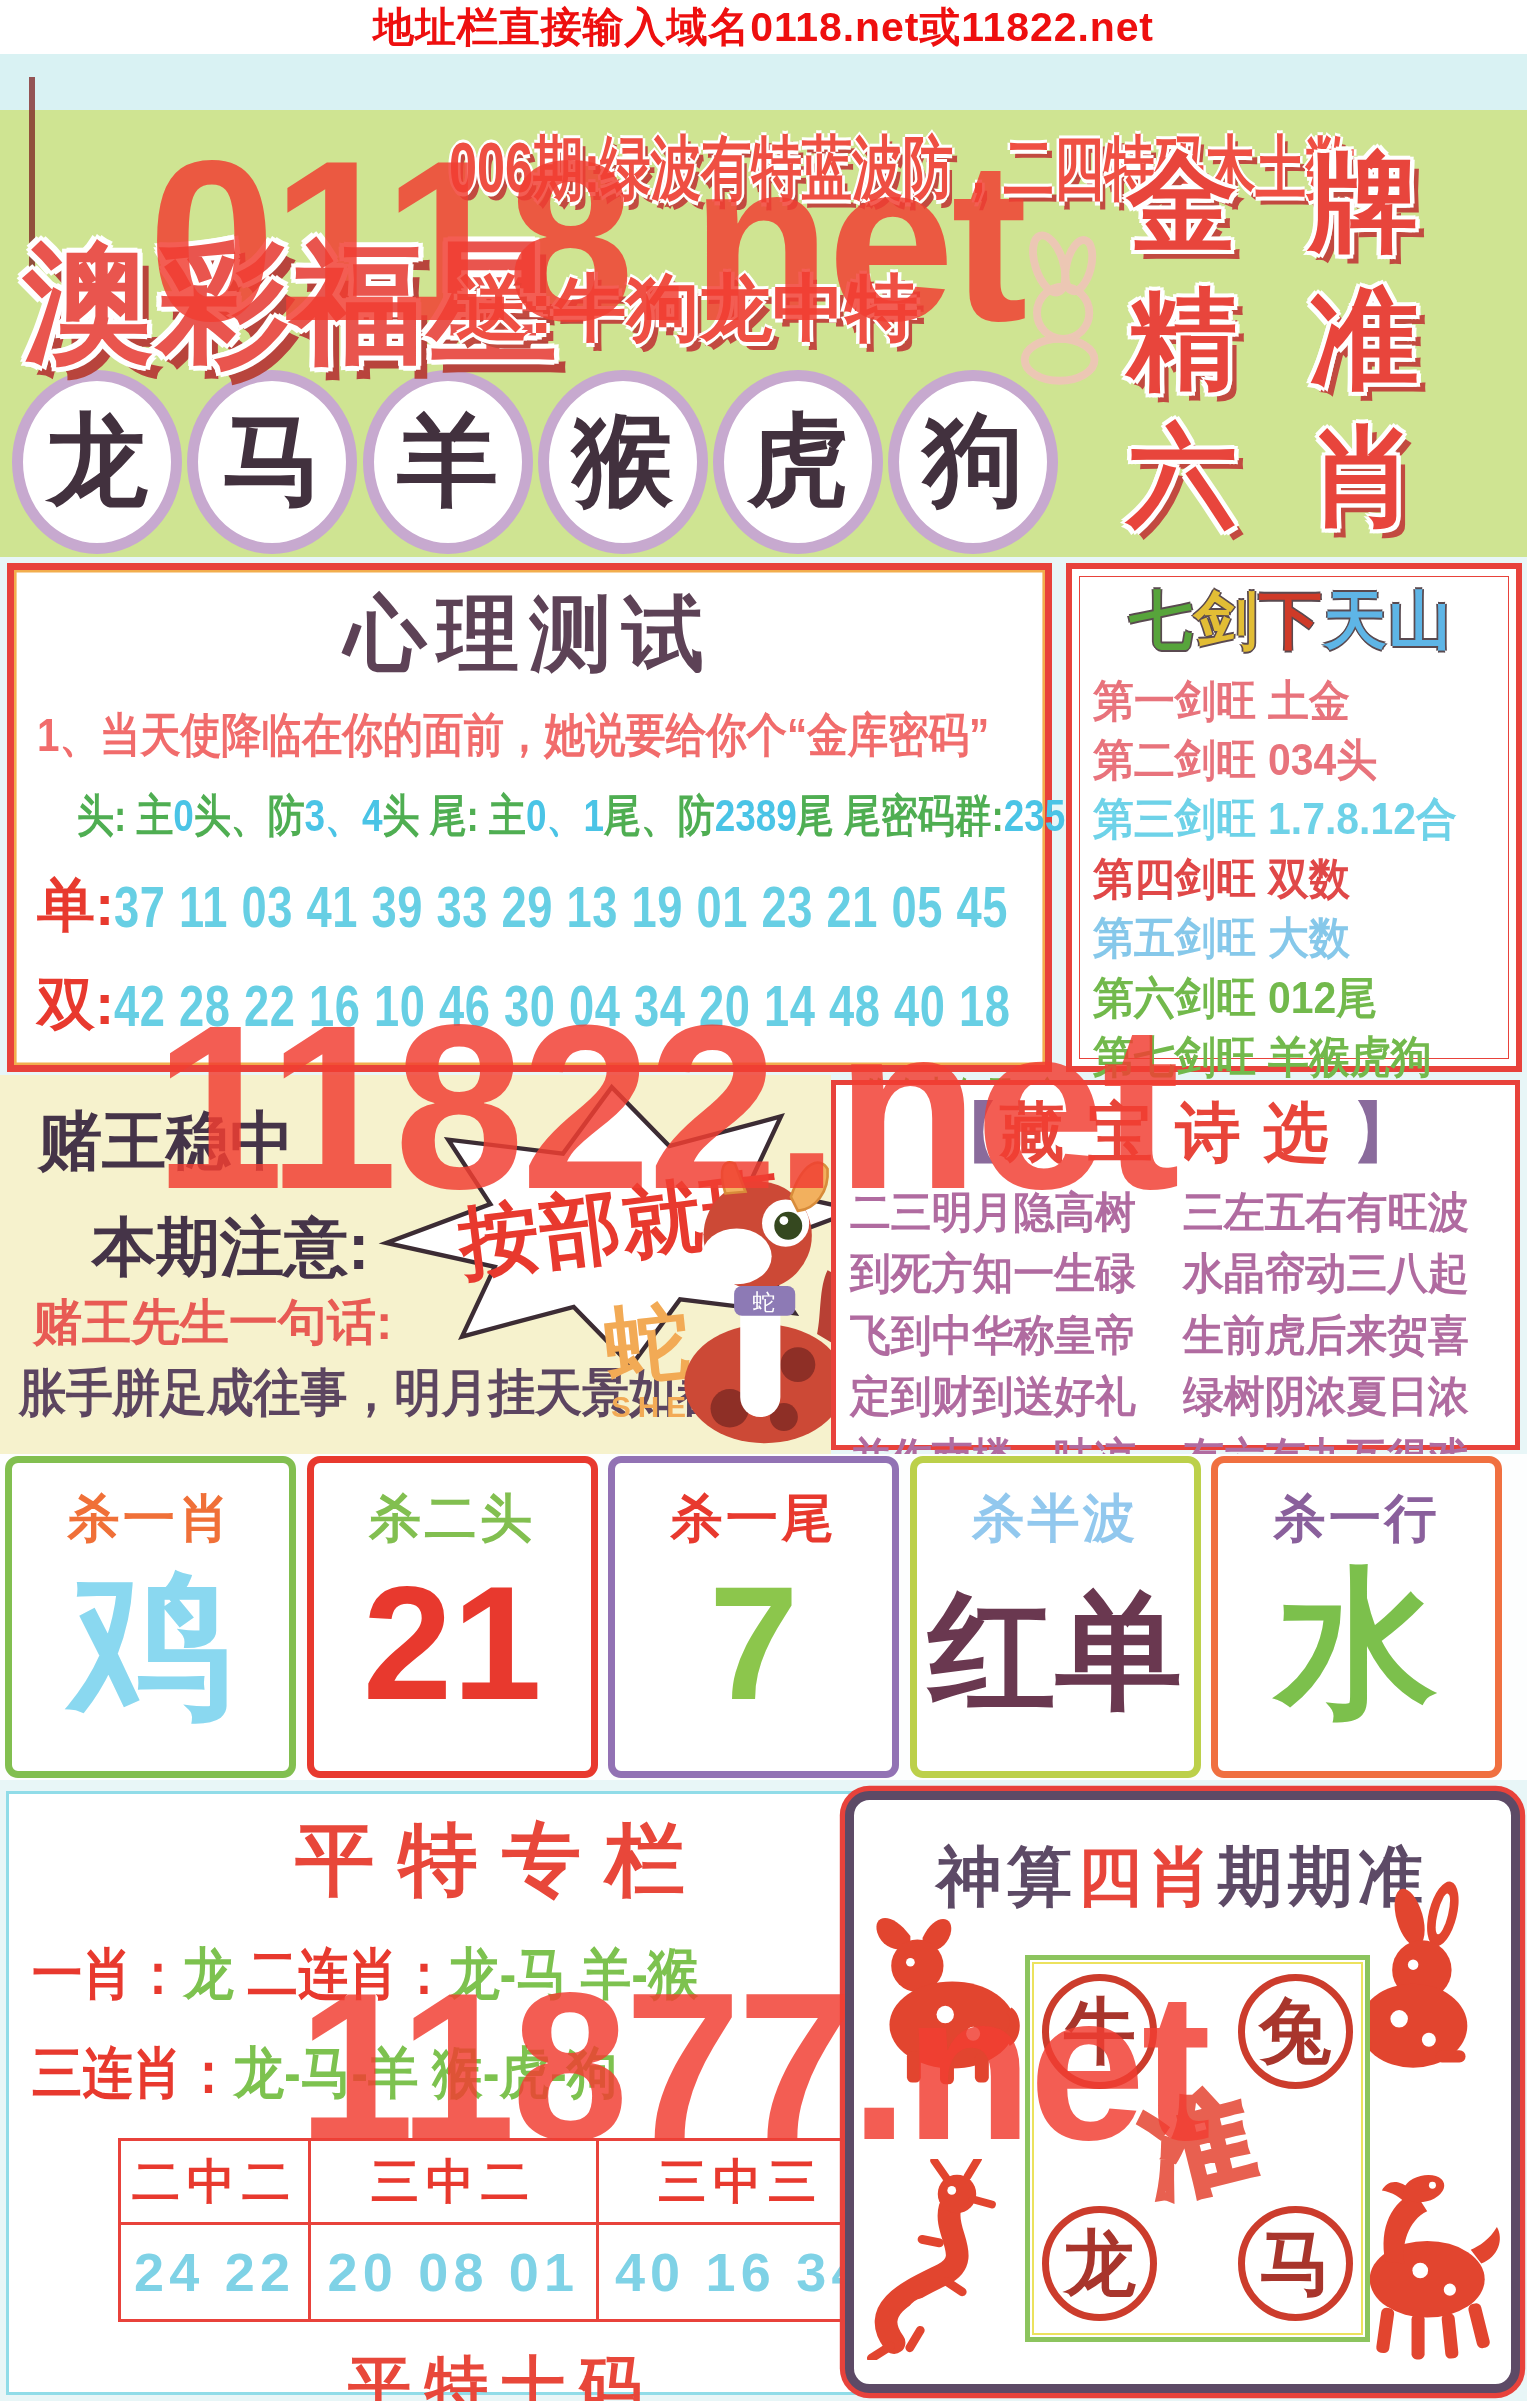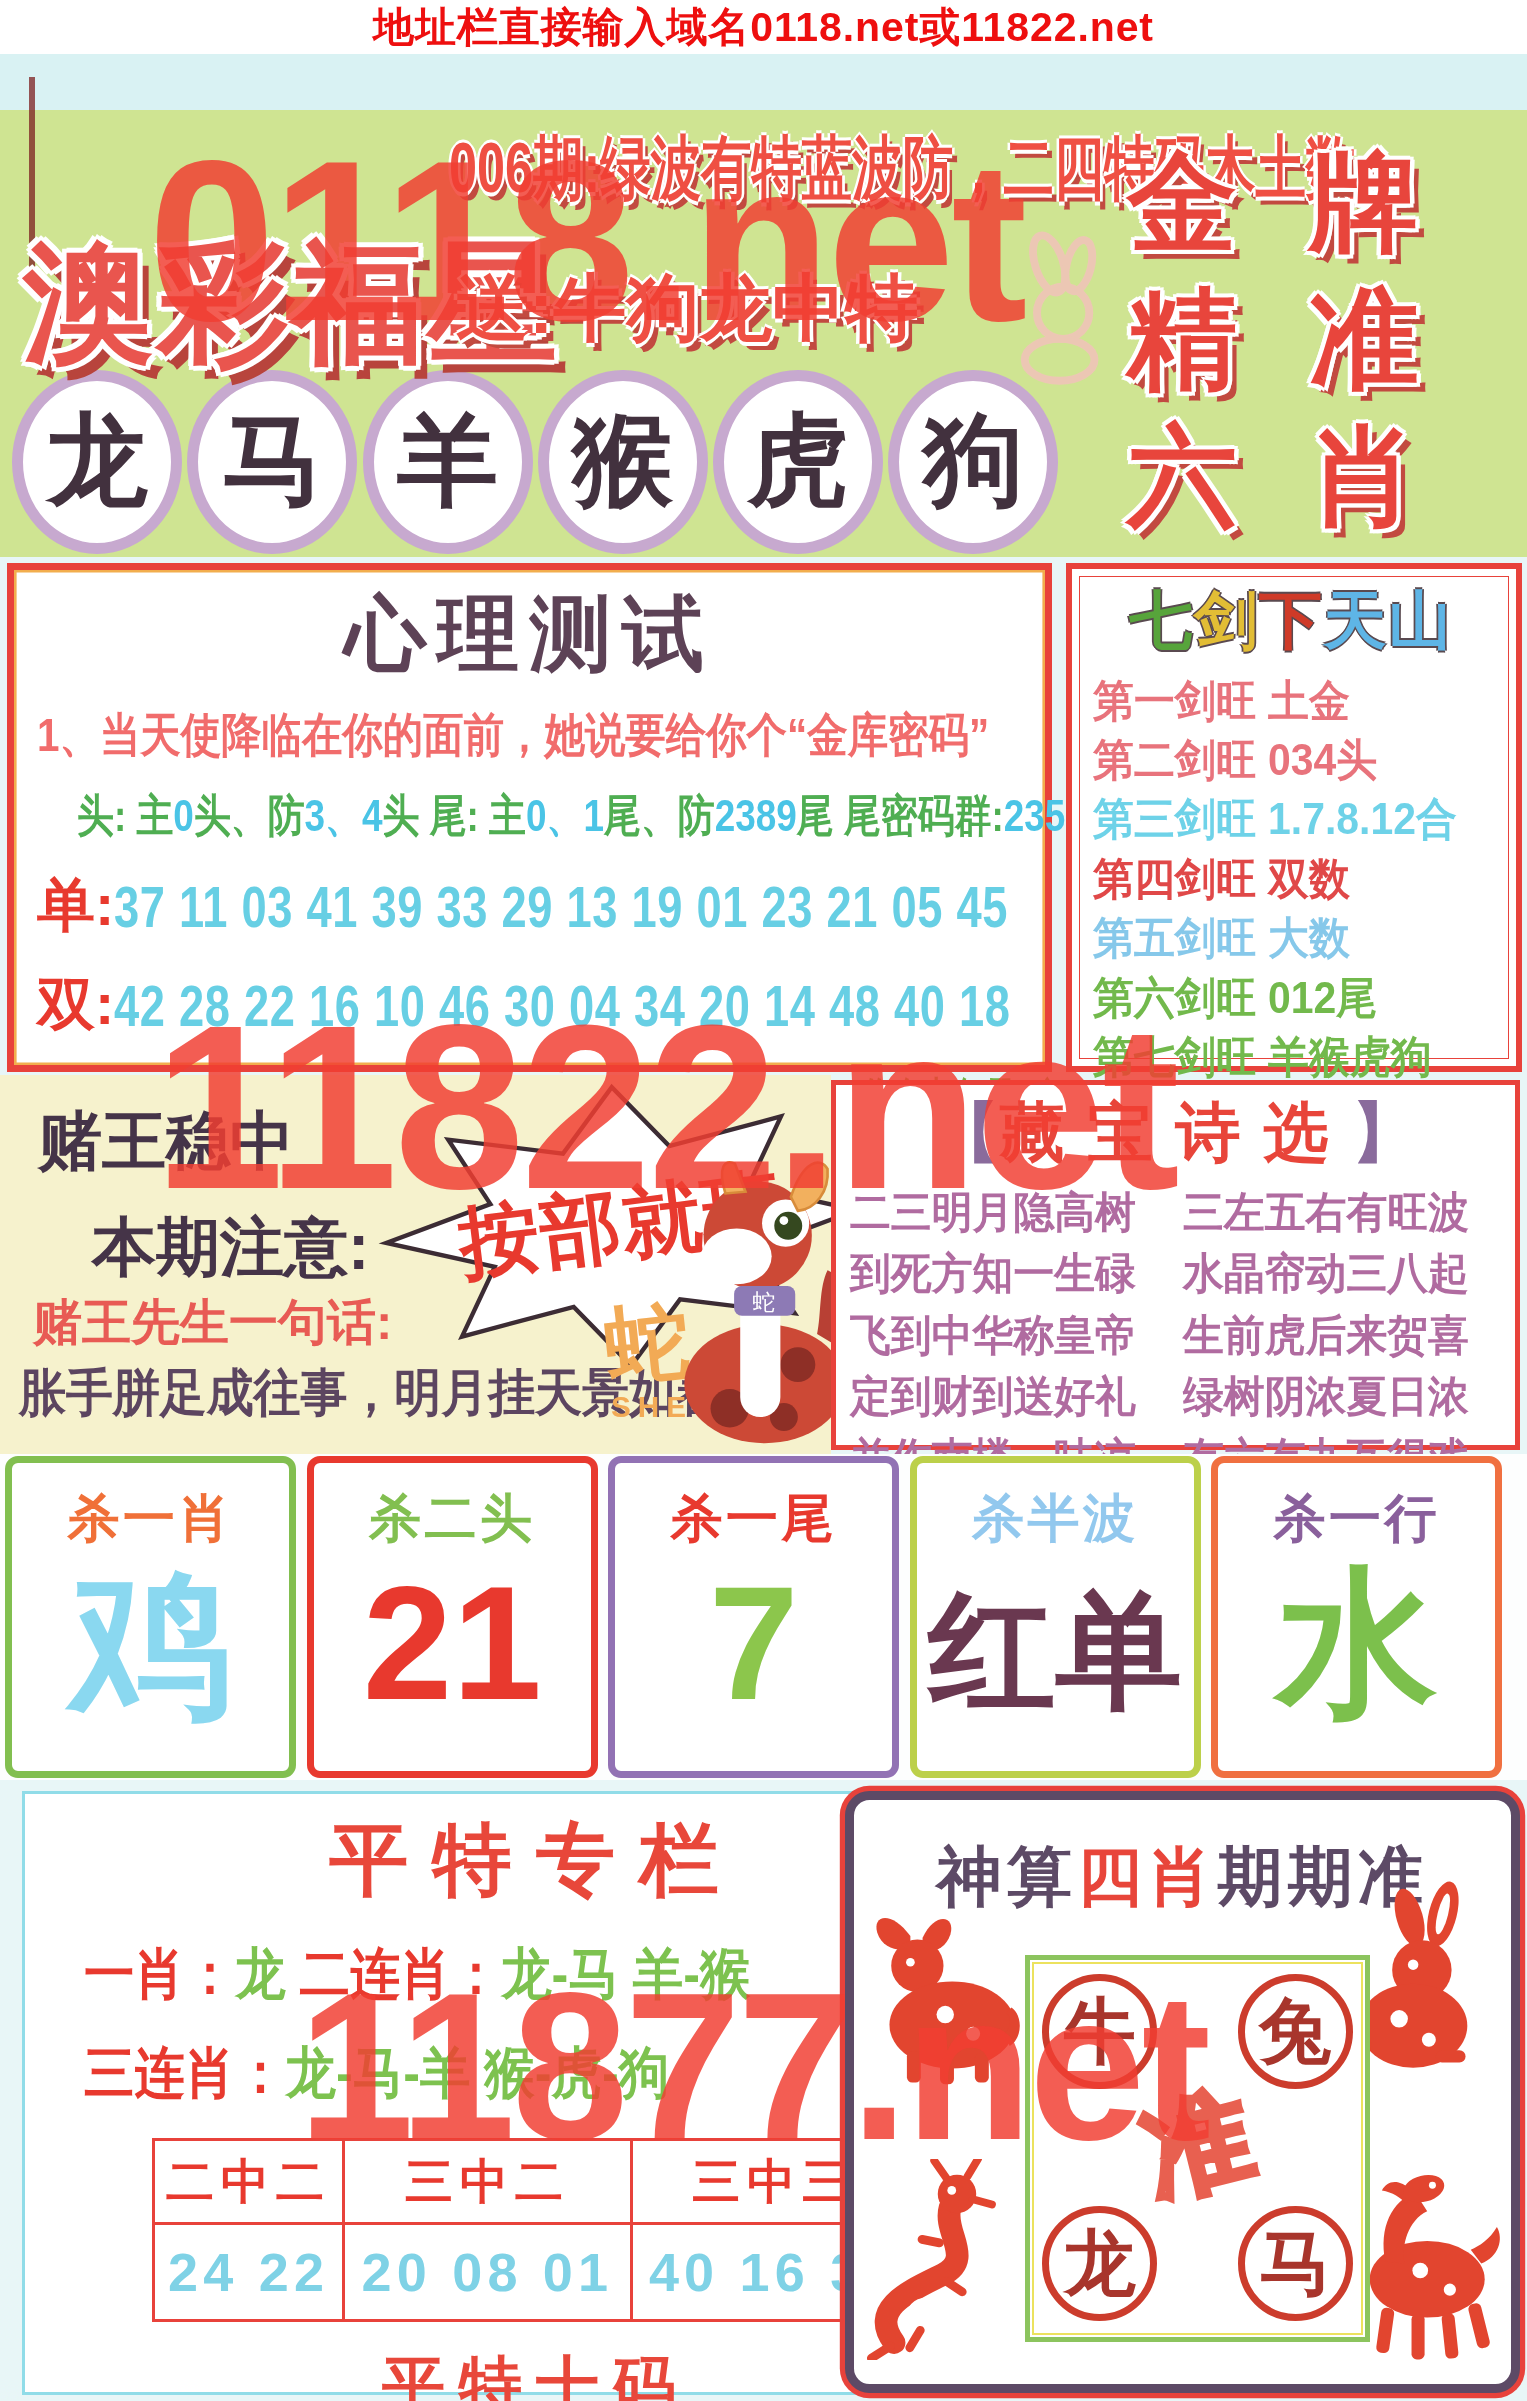--- a/index.html
+++ b/index.html
@@ -97,22 +97,22 @@
   .kb1{border-color:#82bf50;} .kb2{border-color:#e8392e;} .kb3{border-color:#9272b4;}
   .kb4{border-color:#bcd04a;} .kb5{border-color:#f07040;}
   .klabel{font-size:52px;font-weight:bold;margin-top:21px;letter-spacing:3.5px;white-space:nowrap;}
   .kb1 .klabel{color:#f07038;} .kb2 .klabel{color:#82bf50;} .kb3 .klabel{color:#e8392e;}
   .kb4 .klabel{color:#92c8ee;} .kb5 .klabel{color:#8a609c;}
   .kval{font-size:161px;font-weight:bold;line-height:1.02;margin-top:7px;white-space:nowrap;}
   .kb1 .kval{color:#8ad8f0;} .kb2 .kval{color:#e8392e;} .kb3 .kval{color:#8cc64c;}
   .kb4 .kval{color:#6a3850;font-size:127px;margin-top:33px;} .kb5 .kval{color:#7cc04c;}
 
   
-  .pingte{position:absolute;left:22px;top:1791px;width:992px;height:604px;background:#fff;
-          border:3.5px solid #90dce8;box-sizing:border-box;text-align:center;padding-left:36px;}
+  .pingte{position:absolute;left:6px;top:1791px;width:992px;height:604px;background:#fff;
+          border:3.5px solid #90dce8;box-sizing:border-box;text-align:center;}
   .pt-title{font-size:79px;font-weight:bold;color:#e8473a;letter-spacing:24.4px;margin-top:14px;}
   .pt-row{margin-top:23px;margin-left:23px;text-align:left;font-size:56px;font-weight:bold;
           white-space:nowrap;transform:scaleX(.9);transform-origin:left top;}
   .pt-red{color:#e8392e;} .pt-green{color:#7dc24f;}
   .pt-table{margin:26px auto 0;border-collapse:collapse;width:768px;}
   .pt-table td{border:3.5px solid #e8423b;}
   .pt-th{font-size:48px;font-weight:bold;color:#e8392e;height:79px;letter-spacing:7px;}
   .pt-td{font-size:54px;font-weight:bold;color:#7fd2e6;height:92px;letter-spacing:5.2px;}
   .pt-ten{font-size:63px;font-weight:bold;color:#e8473a;letter-spacing:14px;margin-top:21px;}
 

